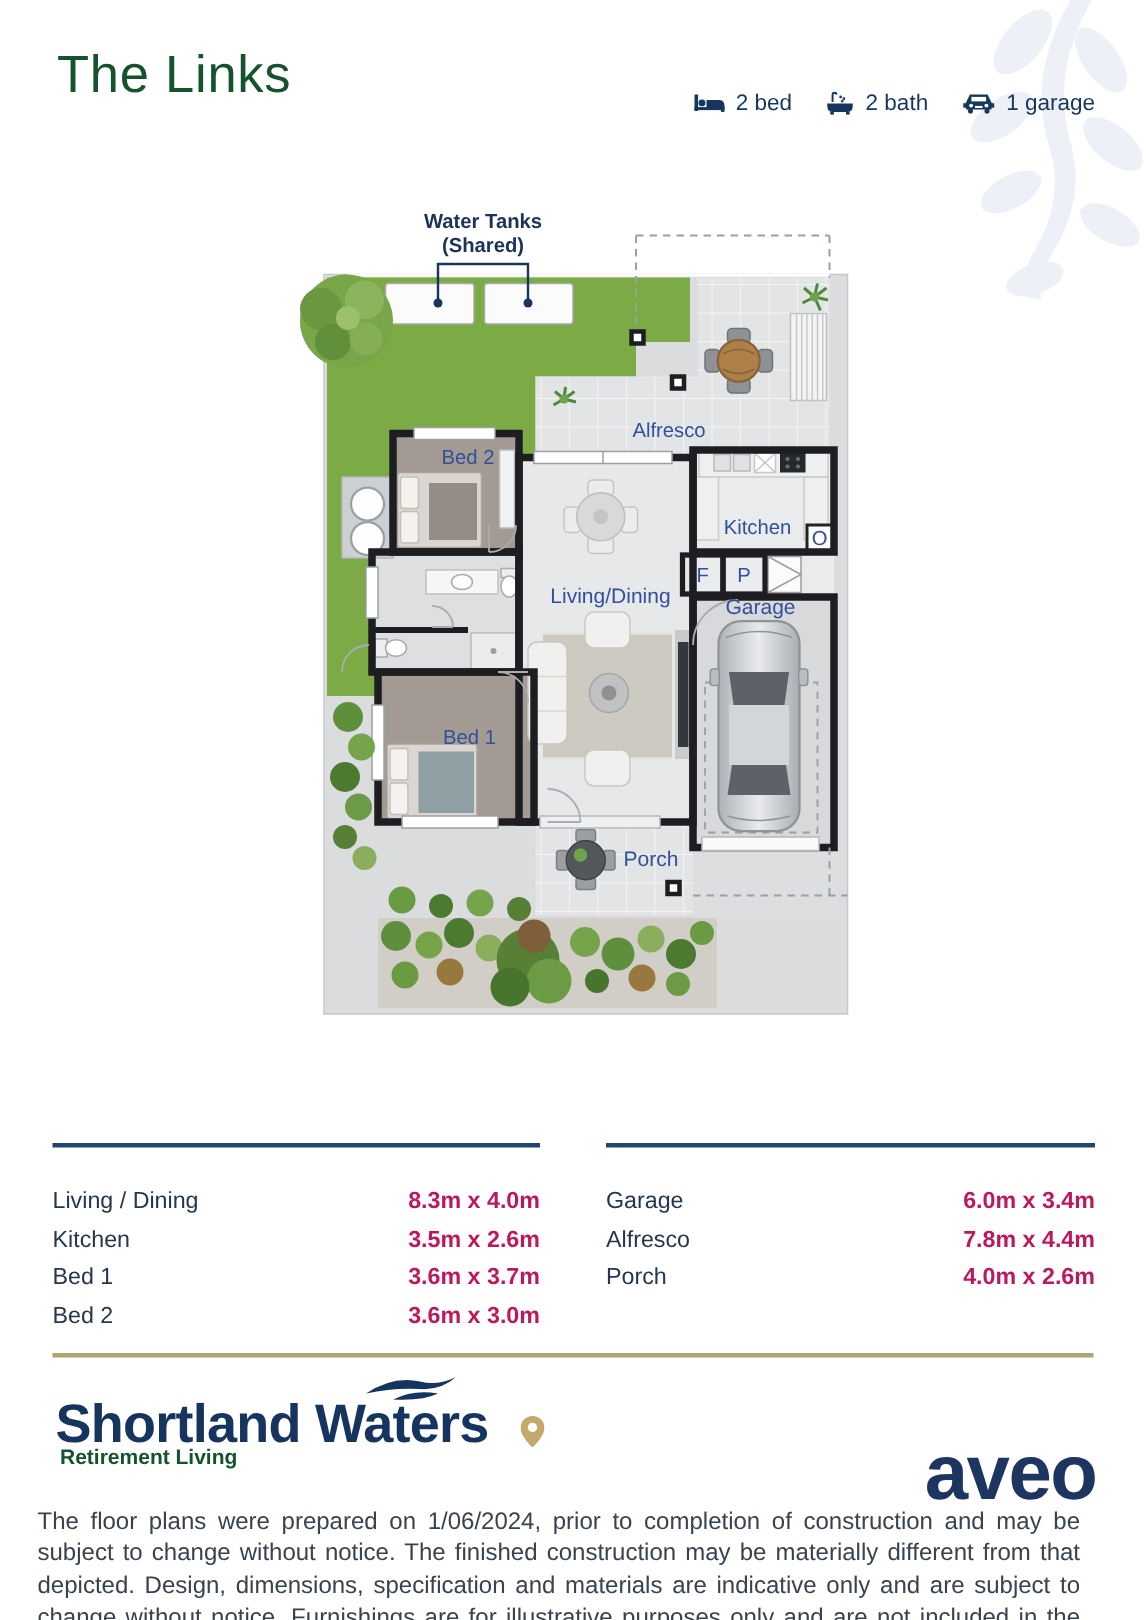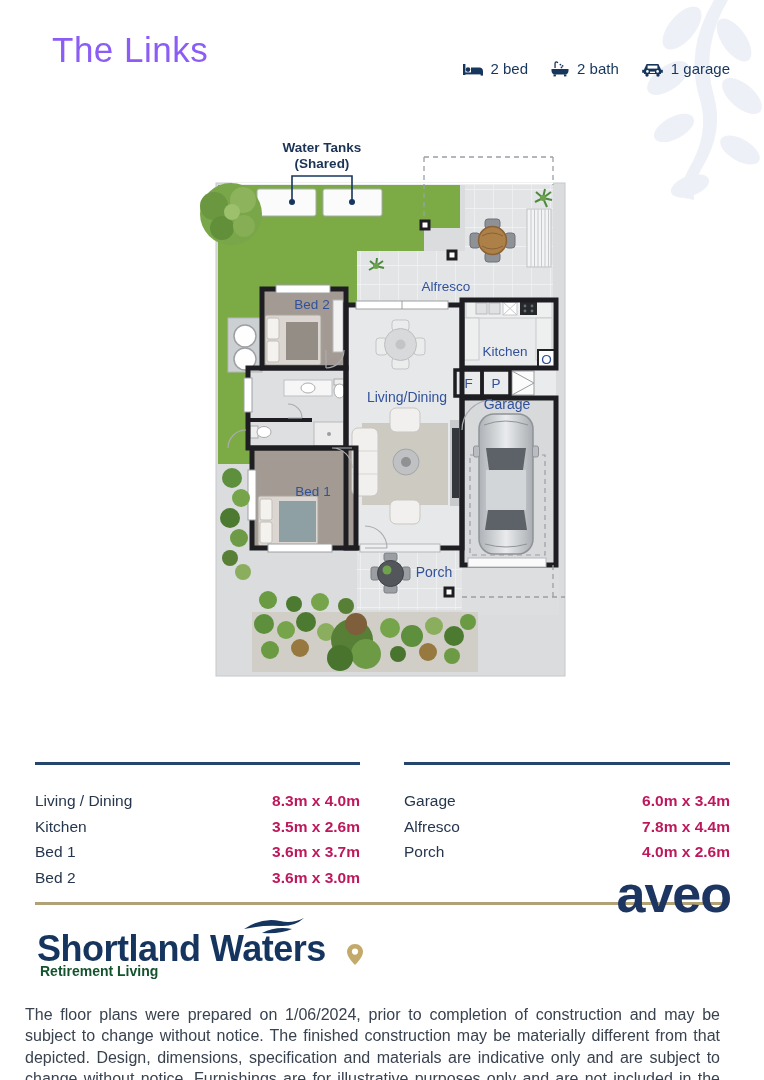--- a/index.html
+++ b/index.html
@@ -4,34 +4,34 @@
 <style>
   html,body{margin:0;padding:0;}
   body{
     width:764px;height:1080px;position:relative;overflow:hidden;
     background:#ffffff;font-family:"Liberation Sans",sans-serif;
     color:#17365d;
   }
 
   
   .page-title{
-    position:absolute;left:52px;top:30px;
-    font-size:35px;font-weight:500;letter-spacing:.5px;color:#8b5cf6;
+    position:absolute;left:38px;top:30px;
+    font-size:35px;font-weight:500;letter-spacing:.5px;color:#14532d;
   }
   .header-right{
     position:absolute;right:34px;top:44px;text-align:right;
   }
   .stage-line{font-size:19px;color:#1a3a66;white-space:nowrap;}
   .stage-line .stage{font-weight:bold;}
   .stage-line .divider{margin:0 8px;color:#1a3a66;}
   .features{
     margin-top:16px;display:flex;justify-content:flex-end;gap:22px;
     font-size:15px;color:#17365d;align-items:center;
   }
-  .feature{display:flex;align-items:flex-end;gap:7px;}
+  .feature{display:flex;align-items:flex-start;gap:7px;}
   .feature svg{display:block;}
 
   
   .watermark{position:absolute;right:0;top:0;pointer-events:none;}
 
   
   .dim-col{position:absolute;top:750px;margin-top:12px;}
   .dim-col.left{left:35px;width:325px;}
   .dim-col.right{left:404px;width:326px;}
   .dim-rule{height:2.5px;background:#24456e;margin-bottom:24px;}
@@ -53,21 +53,21 @@
   .community-swoosh{position:absolute;left:240px;top:913px;}
   .community-tagline{
     position:absolute;left:40px;top:963px;
     font-size:14px;font-weight:bold;color:#14532d;
   }
   .address-block{
     position:absolute;left:347px;top:944px;display:flex;align-items:center;gap:9px;
   }
   .address-text{font-size:15.5px;font-weight:bold;color:#1a355c;}
   .brand-logo{
-    position:absolute;right:33px;top:868px;
+    position:absolute;right:33px;top:956px;
     font-size:52px;font-weight:bold;letter-spacing:-1px;color:#1d3561;
     line-height:1;
   }
   .disclaimer{
     position:absolute;left:25px;top:1004px;width:695px;
     font-size:16px;line-height:1.34;text-align:justify;color:#39424f;
   }
 
   
   .floorplan{position:absolute;left:0;top:130px;}

